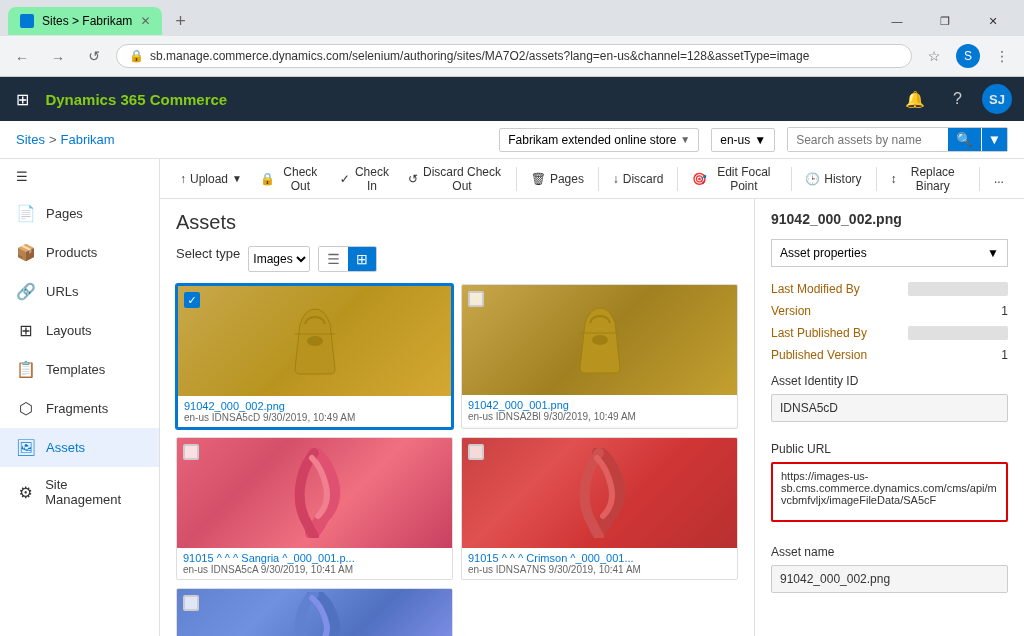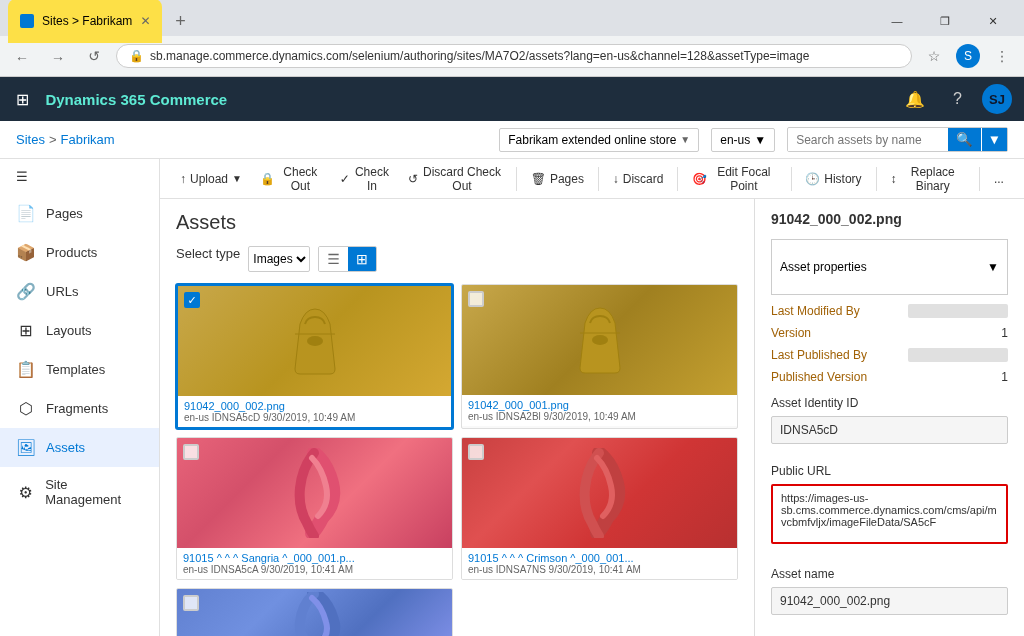--- a/index.html
+++ b/index.html
@@ -1,41 +1,41 @@
 <!DOCTYPE html>
 <html><head>
   <meta charset="utf-8">
   <style>
     * { box-sizing: border-box; margin: 0; padding: 0; }
     body { font-family: 'Segoe UI', sans-serif; font-size: 13px; background: #fff; overflow: hidden; }
 
     
     .browser-chrome { background: #f1f3f4; border-bottom: 1px solid #ccc; }
     .browser-title-bar { background: #dee1e6; display: flex; align-items: center; padding: 6px 8px 0; gap: 4px; height: 36px; }
-    .tab { background: #fde047; border-radius: 8px 8px 0 0; padding: 22px 12px; font-size: 12px; display: flex; align-items: center; gap: 8px; height: 28px; }
+    .tab { background: #86efac; border-radius: 8px 8px 0 0; padding: 6px 12px; font-size: 12px; display: flex; align-items: center; gap: 8px; height: 28px; }
     .tab-favicon { width: 14px; height: 14px; background: #0078d4; border-radius: 2px; }
     .tab-close { color: #666; cursor: pointer; font-size: 12px; }
     .tab-new { width: 28px; height: 28px; display: flex; align-items: center; justify-content: center; color: #666; font-size: 18px; cursor: pointer; }
     .window-controls { margin-left: auto; display: flex; gap: 2px; }
     .win-btn { width: 46px; height: 28px; display: flex; align-items: center; justify-content: center; font-size: 11px; cursor: pointer; color: #333; }
 
     .browser-address-bar { background: #f1f3f4; display: flex; align-items: center; padding: 4px 8px; gap: 8px; height: 40px; }
     .nav-btn { width: 28px; height: 28px; display: flex; align-items: center; justify-content: center; color: #666; cursor: pointer; font-size: 14px; border-radius: 50%; }
     .address-bar { flex: 1; background: #fff; border: 1px solid #ccc; border-radius: 16px; padding: 4px 12px; font-size: 12px; color: #333; display: flex; align-items: center; gap: 6px; }
     .address-lock { color: #666; font-size: 12px; }
     .address-text { color: #333; font-size: 12px; }
     .browser-action-btn { width: 28px; height: 28px; display: flex; align-items: center; justify-content: center; color: #666; cursor: pointer; font-size: 14px; }
 
     
     .app-header { background: #1e2d3d; height: 44px; display: flex; align-items: center; padding: 0 12px; gap: 12px; }
     .waffle-icon { color: #fff; font-size: 16px; cursor: pointer; padding: 4px; }
-    .app-title { color: #5eead4; font-size: 15px; font-weight: 600; }
+    .app-title { color: #84cc16; font-size: 15px; font-weight: 600; }
     .header-spacer { flex: 1; }
     .header-icon { color: #ccc; font-size: 16px; cursor: pointer; padding: 4px 8px; }
-    .user-avatar { width: 30px; height: 30px; background: #0078d4; border-radius: 50%; display: flex; align-items: center; justify-content: center; color: #0f172a; font-size: 13px; font-weight: 600; cursor: pointer; }
+    .user-avatar { width: 30px; height: 30px; background: #0078d4; border-radius: 50%; display: flex; align-items: center; justify-content: center; color: #e5e5e5; font-size: 13px; font-weight: 600; cursor: pointer; }
 
     
     .breadcrumb-bar { background: #fff; padding: 6px 16px; display: flex; align-items: center; gap: 4px; border-bottom: 1px solid #e0e0e0; }
     .breadcrumb-item { color: #0078d4; font-size: 13px; cursor: pointer; }
     .breadcrumb-sep { color: #666; font-size: 13px; }
     .store-selector { margin-left: auto; display: flex; align-items: center; gap: 12px; justify-content: space-between; }
     .store-dropdown { border: 1px solid #ccc; border-radius: 2px; padding: 4px 8px; font-size: 12px; display: flex; align-items: center; gap: 4px; cursor: pointer; background: #fff; }
     .store-dropdown-arrow { color: #666; font-size: 10px; }
     .lang-dropdown { border: 1px solid #ccc; border-radius: 2px; padding: 4px 8px; font-size: 12px; display: flex; align-items: center; gap: 4px; cursor: pointer; background: #fff; }
     .search-box { display: flex; align-items: center; border: 1px solid #ccc; border-radius: 2px; background: #fff; }
@@ -89,21 +89,21 @@
     .img-scarf-red { background: linear-gradient(135deg, #c84040 0%, #e05050 30%, #d03535 60%, #b83030 100%); width: 100%; height: 110px; display: flex; align-items: center; justify-content: center; }
     .item-checkbox { position: absolute; top: 6px; left: 6px; width: 16px; height: 16px; background: #fff; border: 2px solid #0078d4; border-radius: 2px; display: flex; align-items: center; justify-content: center; z-index: 2; }
     .item-checkbox.checked { background: #0078d4; }
     .item-checkbox.checked::after { content: '✓'; color: #fff; font-size: 11px; }
     .item-checkbox.empty { background: rgba(255,255,255,0.8); border: 2px solid #ccc; }
 
     
     .right-panel { width: 270px; border-left: 1px solid #ddd; background: #fff; display: flex; flex-direction: column; overflow-y: auto; }
     .right-panel-inner { padding: 12px 16px; }
     .panel-title { font-size: 14px; font-weight: 600; margin-bottom: 12px; color: #333; }
-    .panel-dropdown { width: 100%; border: 1px solid #ccc; padding: 20px 8px; font-size: 12px; display: flex; align-items: center; justify-content: space-between; cursor: pointer; margin-bottom: 9px; background: #fff; }
+    .panel-dropdown { width: 100%; border: 1px solid #ccc; padding: 6px 8px; font-size: 12px; display: flex; align-items: center; justify-content: space-between; cursor: pointer; margin-bottom: 15px; background: #fff; }
 
     .panel-row { display: flex; justify-content: space-between; margin-bottom: 8px; font-size: 12px; }
     .panel-label { color: #a16207; font-size: 12px; }
     .panel-value { color: #333; font-size: 12px; }
     .panel-value.blurred { background: #e0e0e0; border-radius: 2px; width: 100px; height: 14px; display: inline-block; }
 
     .panel-section-label { font-size: 12px; color: #333; margin-bottom: 6px; margin-top: 12px; }
     .panel-input { width: 100%; border: 1px solid #ccc; padding: 6px 8px; font-size: 12px; background: #f5f5f5; color: #333; border-radius: 2px; margin-bottom: 8px; }
     .panel-textarea { width: 100%; border: 2px solid #d00; padding: 6px 8px; font-size: 11px; background: #fff; color: #333; border-radius: 2px; min-height: 60px; resize: none; margin-bottom: 8px; font-family: inherit; }
 

